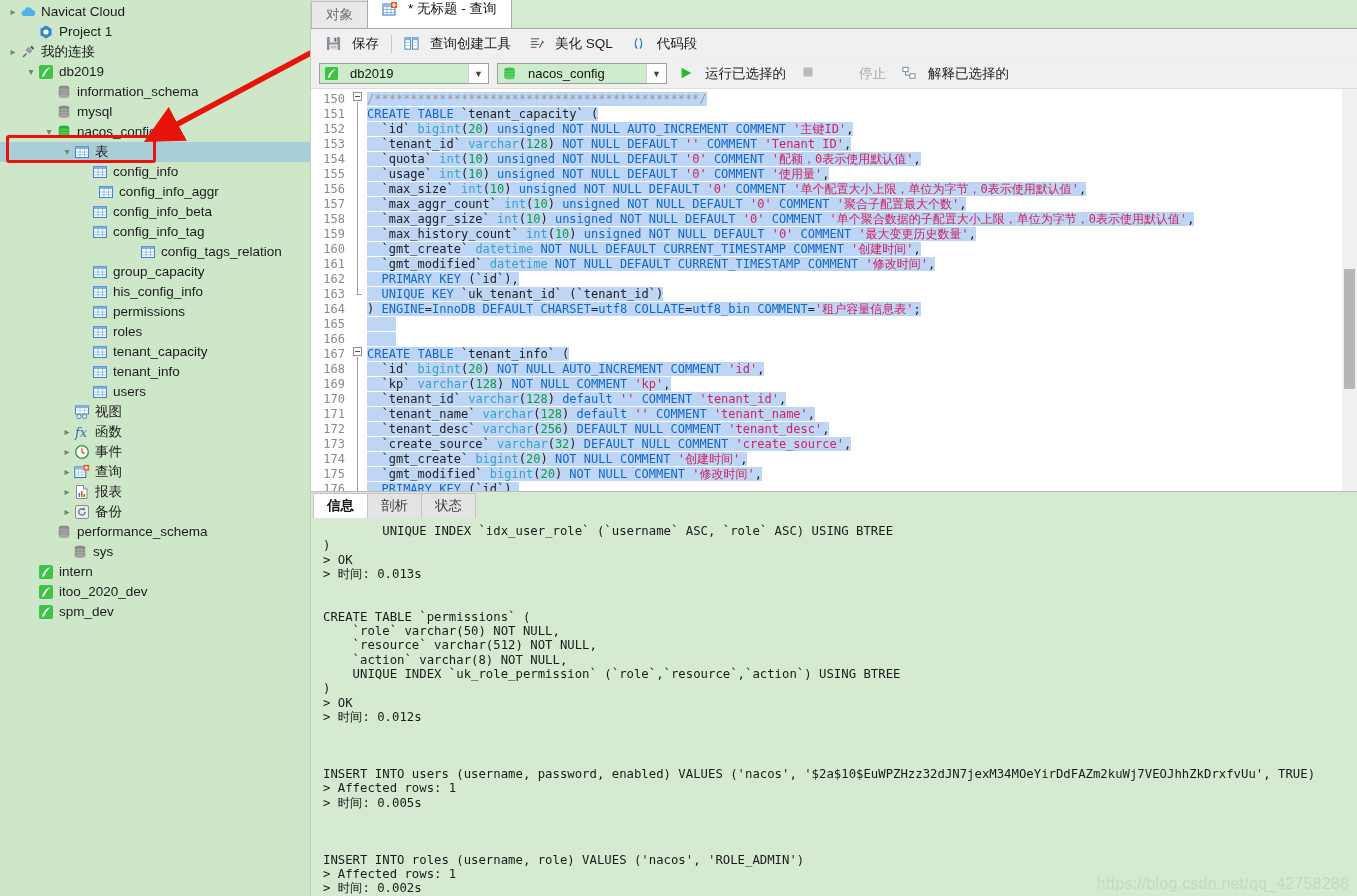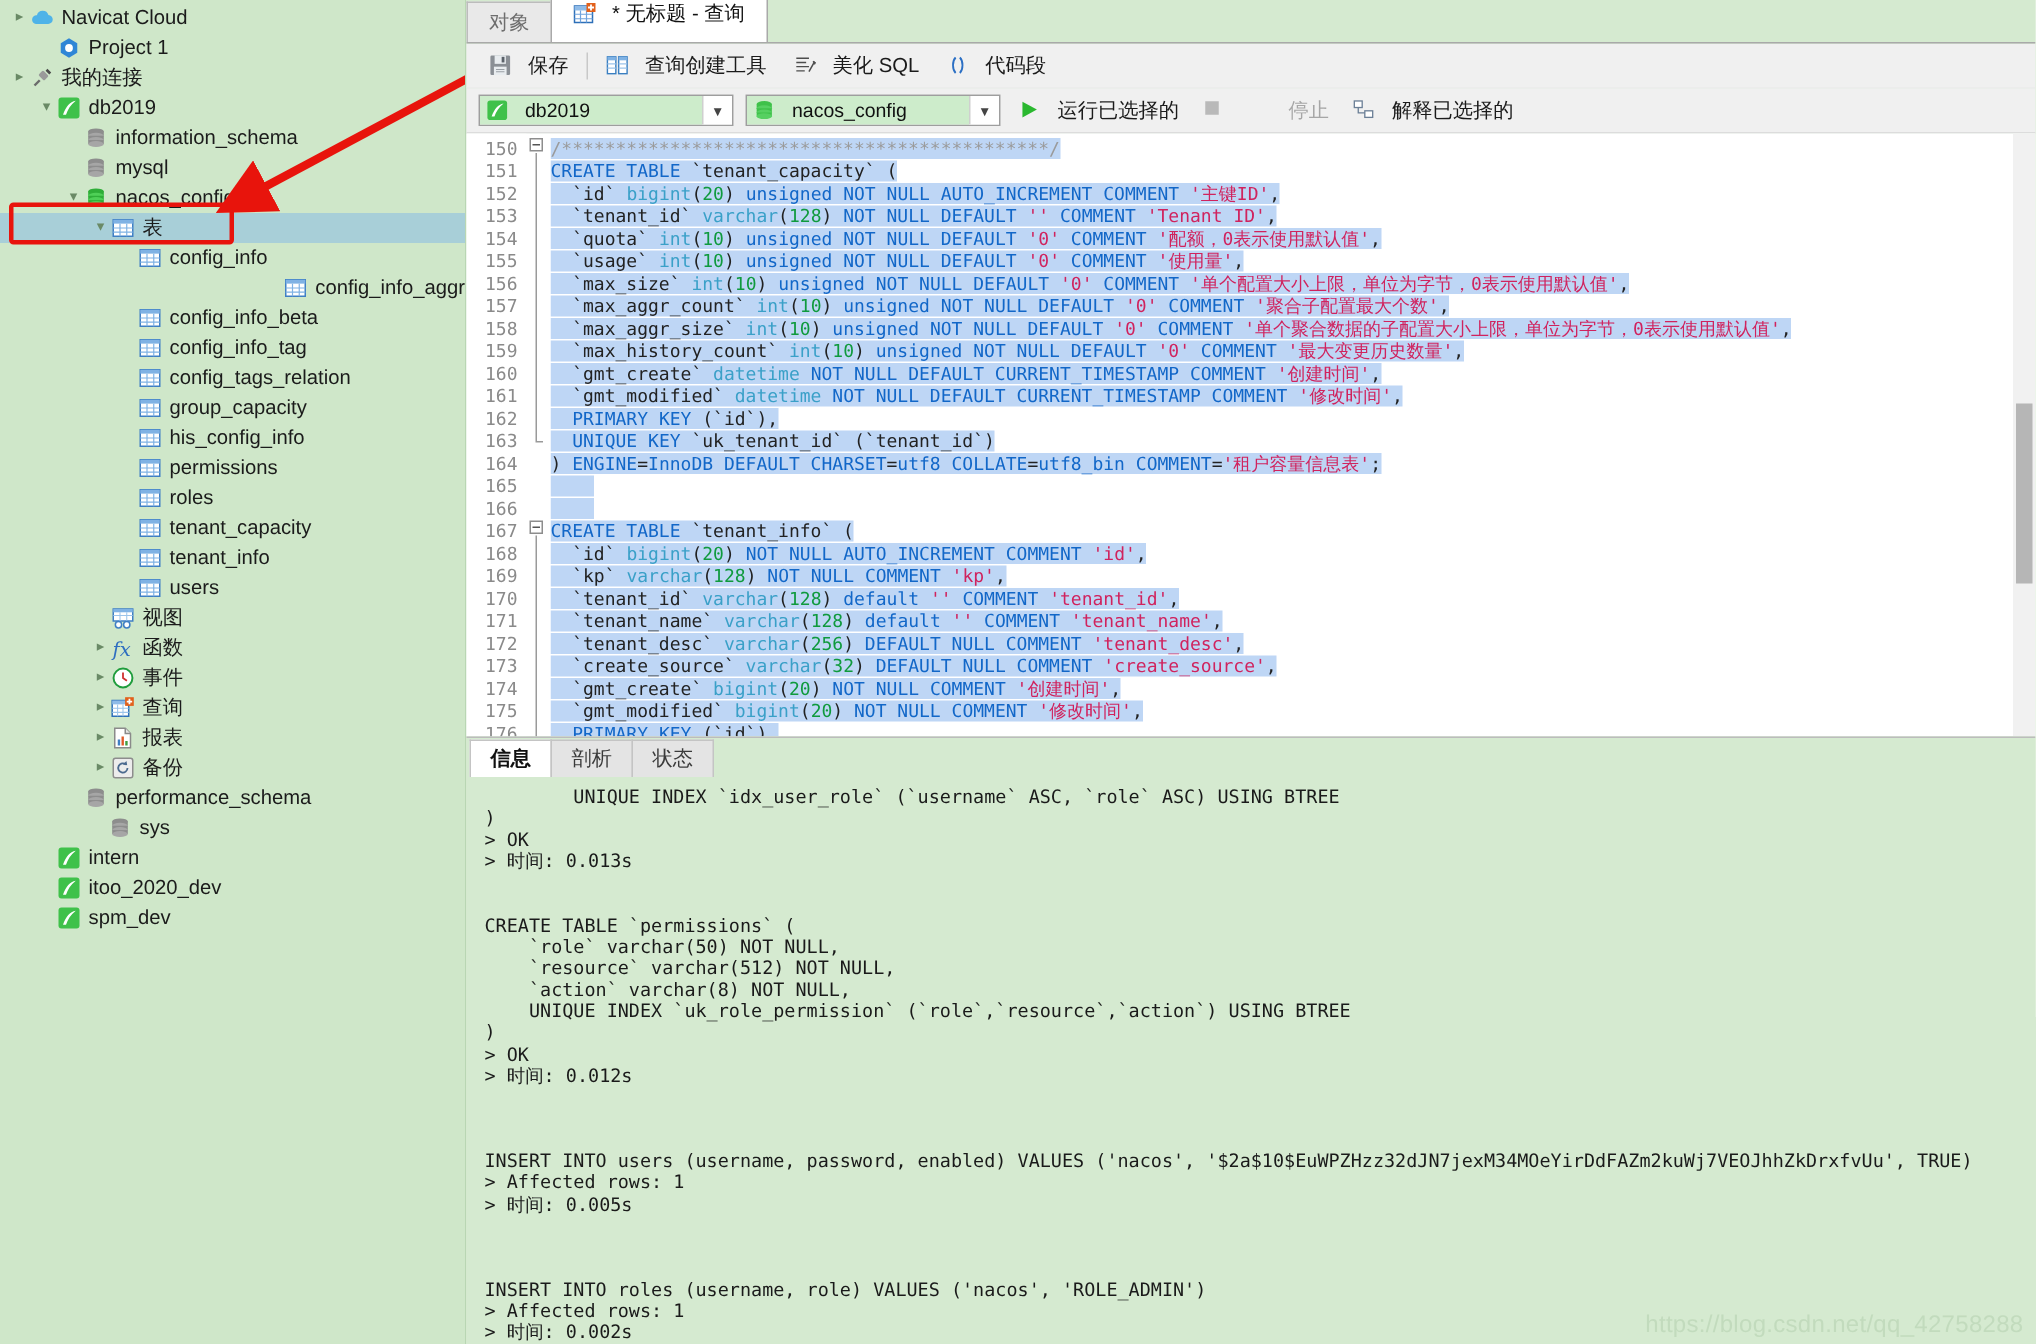--- a/index.html
+++ b/index.html
@@ -236,21 +236,21 @@
         </div>
         <div class="node" style="padding-left: 78px;">
           <span class="twisty"></span>
           <span class="ico"><svg width="16" height="16" viewBox="0 0 16 16">
               <rect x="1.5" y="2.5" width="13" height="11" fill="#ffffff" stroke="#3f7fc4"></rect>
               <rect x="1.5" y="2.5" width="13" height="2.6" fill="#7fb2e4"></rect>
               <path d="M1.5 8h13M1.5 10.8h13M6 5.1v8.4M10.5 5.1v8.4" stroke="#7fb2e4" stroke-width="0.8"></path>
             </svg></span>
           <span class="lbl">config_info</span>
         </div>
-        <div class="node" style="padding-left: 114px; justify-content: flex-end;">
+        <div class="node" style="padding-left: 84px;">
           <span class="twisty"></span>
           <span class="ico"><svg width="16" height="16" viewBox="0 0 16 16">
               <rect x="1.5" y="2.5" width="13" height="11" fill="#ffffff" stroke="#3f7fc4"></rect>
               <rect x="1.5" y="2.5" width="13" height="2.6" fill="#7fb2e4"></rect>
               <path d="M1.5 8h13M1.5 10.8h13M6 5.1v8.4M10.5 5.1v8.4" stroke="#7fb2e4" stroke-width="0.8"></path>
             </svg></span>
           <span class="lbl">config_info_aggr</span>
         </div>
         <div class="node" style="padding-left: 78px;">
           <span class="twisty"></span>
@@ -263,21 +263,21 @@
         </div>
         <div class="node" style="padding-left: 78px;">
           <span class="twisty"></span>
           <span class="ico"><svg width="16" height="16" viewBox="0 0 16 16">
               <rect x="1.5" y="2.5" width="13" height="11" fill="#ffffff" stroke="#3f7fc4"></rect>
               <rect x="1.5" y="2.5" width="13" height="2.6" fill="#7fb2e4"></rect>
               <path d="M1.5 8h13M1.5 10.8h13M6 5.1v8.4M10.5 5.1v8.4" stroke="#7fb2e4" stroke-width="0.8"></path>
             </svg></span>
           <span class="lbl">config_info_tag</span>
         </div>
-        <div class="node" style="padding-left: 78px;">
+        <div class="node" style="padding-left: 78px; margin-left: 48px;">
           <span class="twisty"></span>
           <span class="ico"><svg width="16" height="16" viewBox="0 0 16 16">
               <rect x="1.5" y="2.5" width="13" height="11" fill="#ffffff" stroke="#3f7fc4"></rect>
               <rect x="1.5" y="2.5" width="13" height="2.6" fill="#7fb2e4"></rect>
               <path d="M1.5 8h13M1.5 10.8h13M6 5.1v8.4M10.5 5.1v8.4" stroke="#7fb2e4" stroke-width="0.8"></path>
             </svg></span>
           <span class="lbl">config_tags_relation</span>
         </div>
         <div class="node" style="padding-left: 78px;">
           <span class="twisty"></span>

